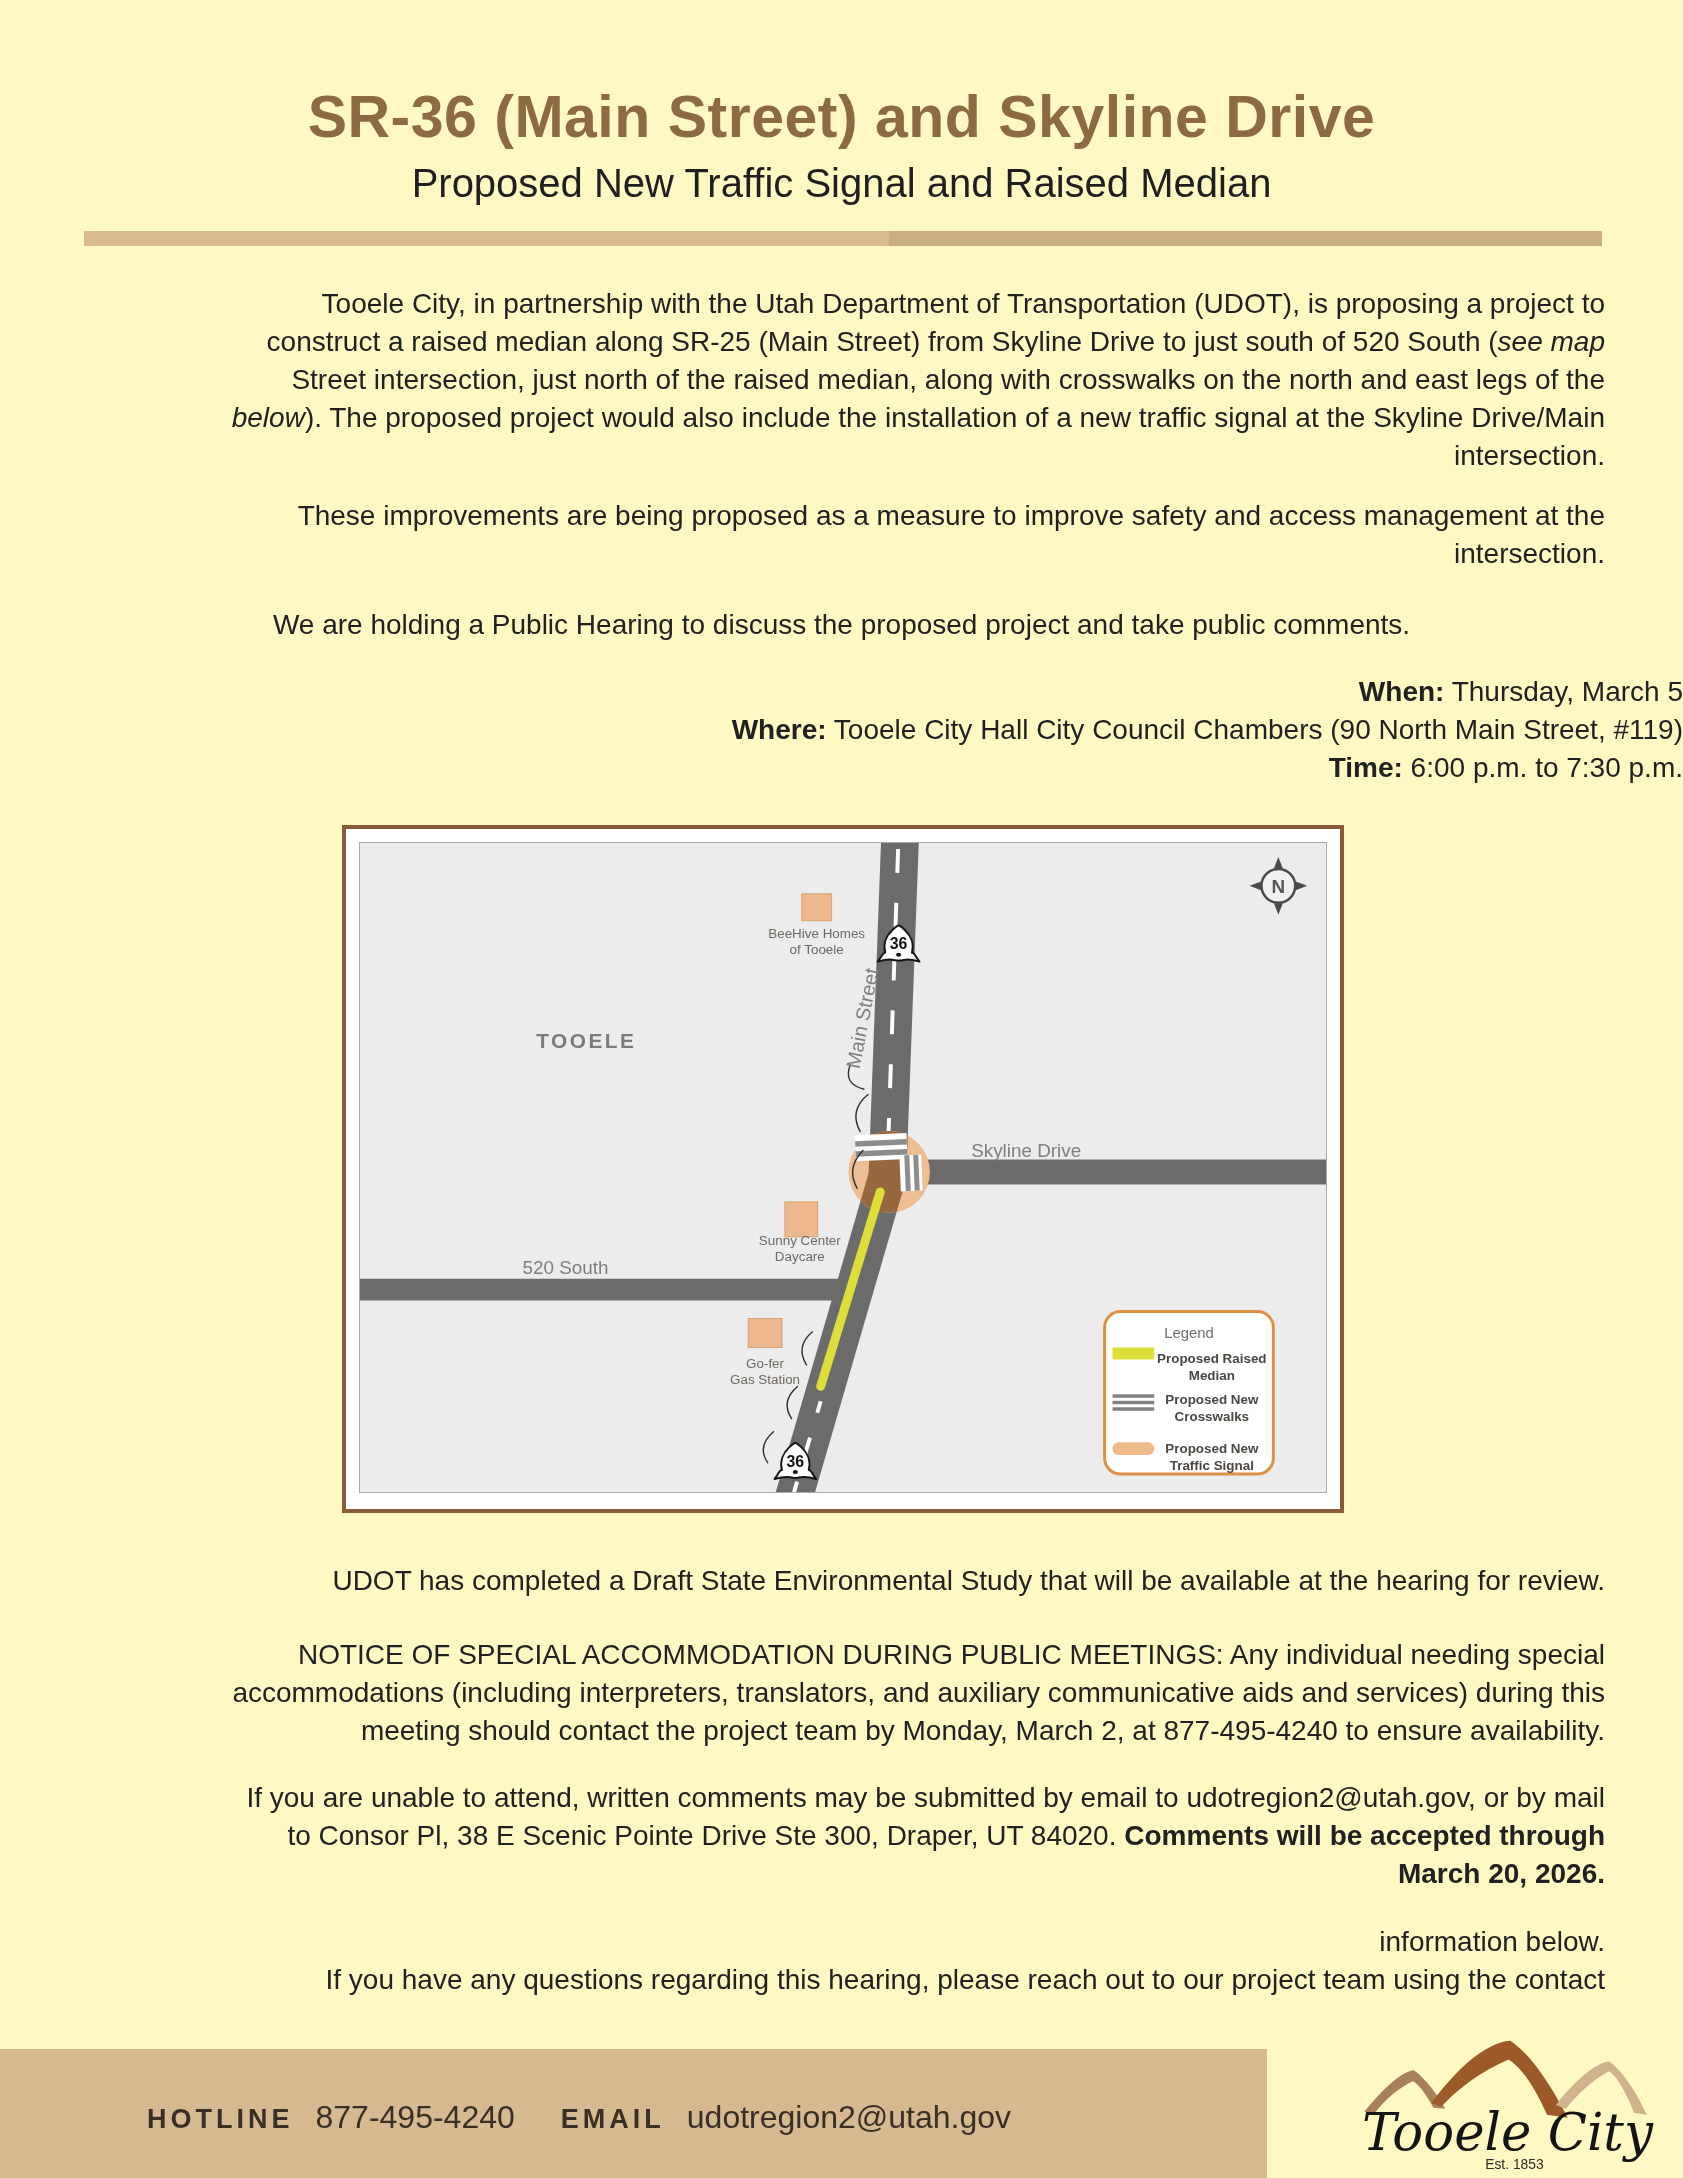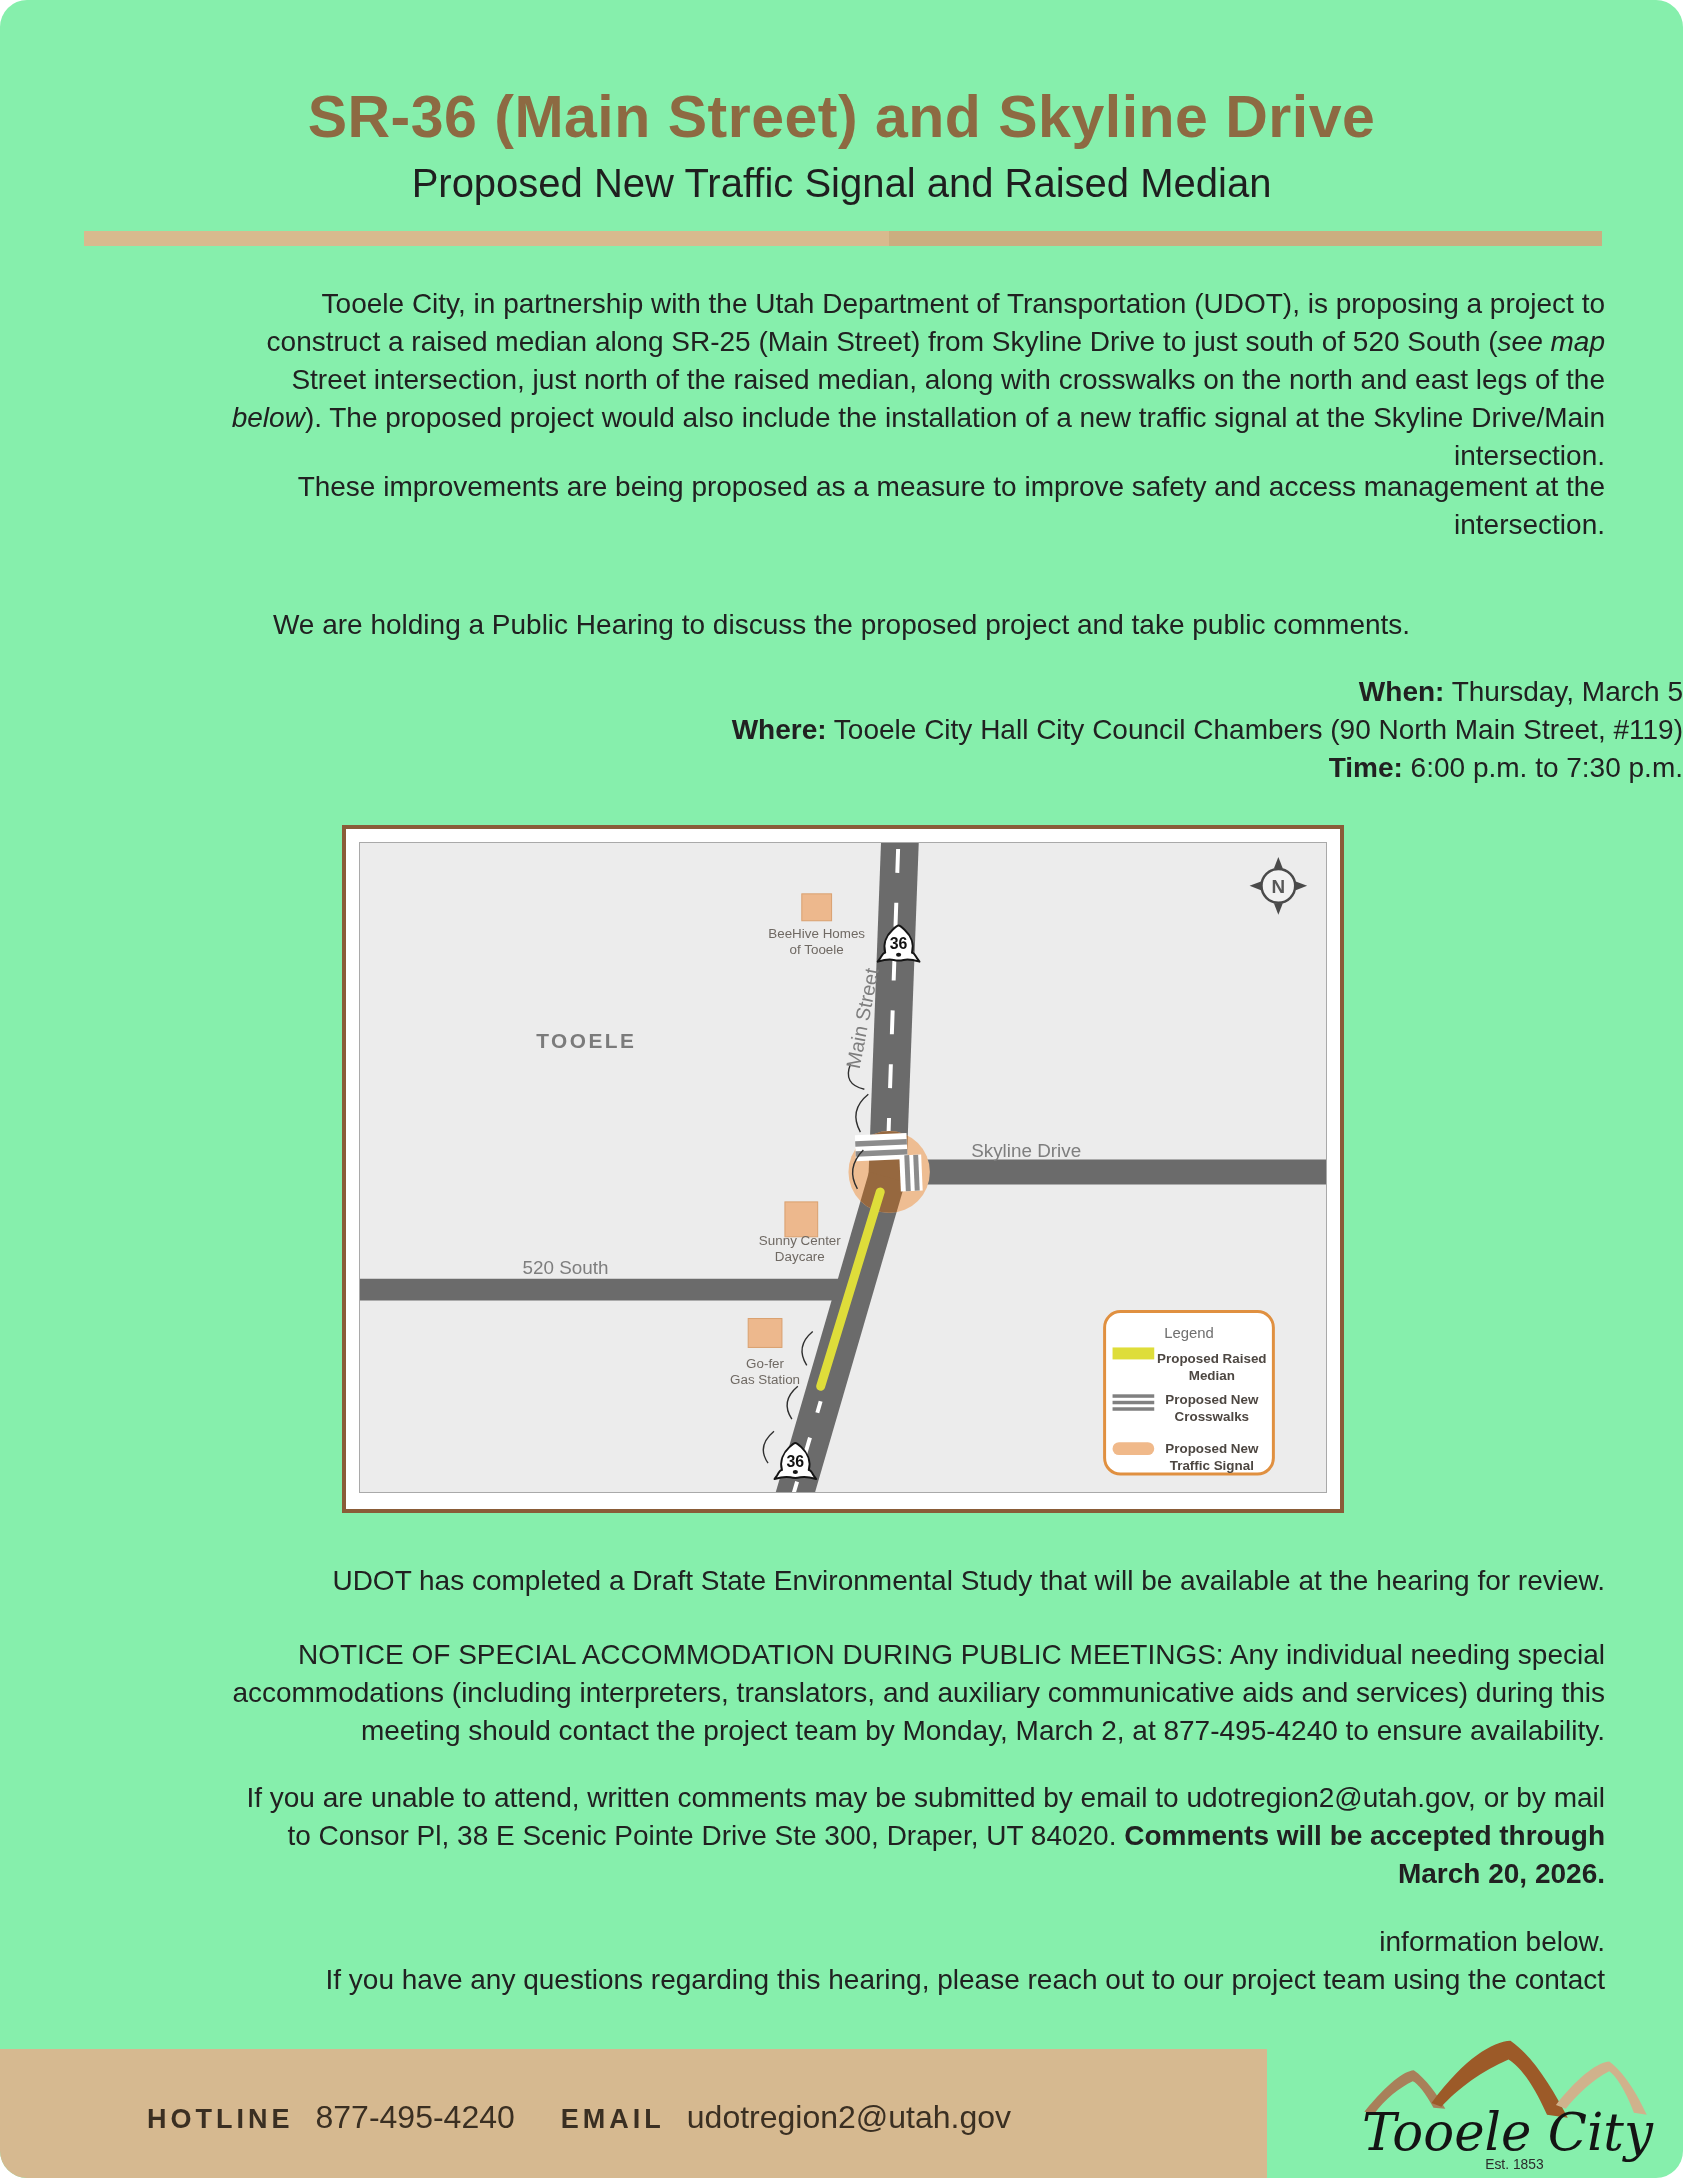--- a/index.html
+++ b/index.html
@@ -1,18 +1,18 @@
 <!DOCTYPE html>
 <html><head>
 <meta charset="utf-8">
 <style>
   html,body { margin:0; padding:0; background:#ffffff; }
   .page {
-    position:relative; width:1683px; height:2178px; background:#86efac;
-    font-family:"Liberation Sans", sans-serif; color:#212121; overflow:hidden;border-radius:27px;
+    position:relative; width:1683px; height:2178px; background:#fef9c3;
+    font-family:"Liberation Sans", sans-serif; color:#212121; overflow:hidden;
   }
   .title {
     position:absolute; top:83px; left:0; width:100%; text-align:center;
     font-size:59px; font-weight:bold; color:#8d6a42; letter-spacing:0.5px;
   }
   .subtitle {
     position:absolute; top:161px; left:0; width:100%; text-align:center;
     font-size:40px; color:#1f1f1f;
   }
   .divider {
@@ -56,21 +56,21 @@
   <div class="divider"></div>
 
   <div class="para" style="top:285px">
     <div class="line"><span>Tooele City, in partnership with the Utah Department of Transportation (UDOT), is proposing a project to</span></div>
     <div class="line"><span>construct a raised median along SR-25 (Main Street) from Skyline Drive to just south of 520 South (</span><span class="it">see map</span></div>
     <div class="line"><span>Street intersection, just north of the raised median, along with crosswalks on the north and east legs of the</span></div>
     <div class="line"><span class="it">below</span><span>). The proposed project would also include the installation of a new traffic signal at the Skyline Drive/Main</span></div>
     <div class="line"><span>intersection.</span></div>
   </div>
 
-  <div class="para" style="top:468px">
+  <div class="para" style="top:497px">
     <div class="line"><span>These improvements are being proposed as a measure to improve safety and access management at the</span></div>
     <div class="line"><span>intersection.</span></div>
   </div>
 
   <div class="para center" style="top:606px">
     <span>We are holding a Public Hearing to discuss the proposed project and take public comments.</span>
   </div>
 
   <div class="para center" style="top:673px">
     <div class="line"><span class="b">When:</span><span> Thursday, March 5</span></div>

